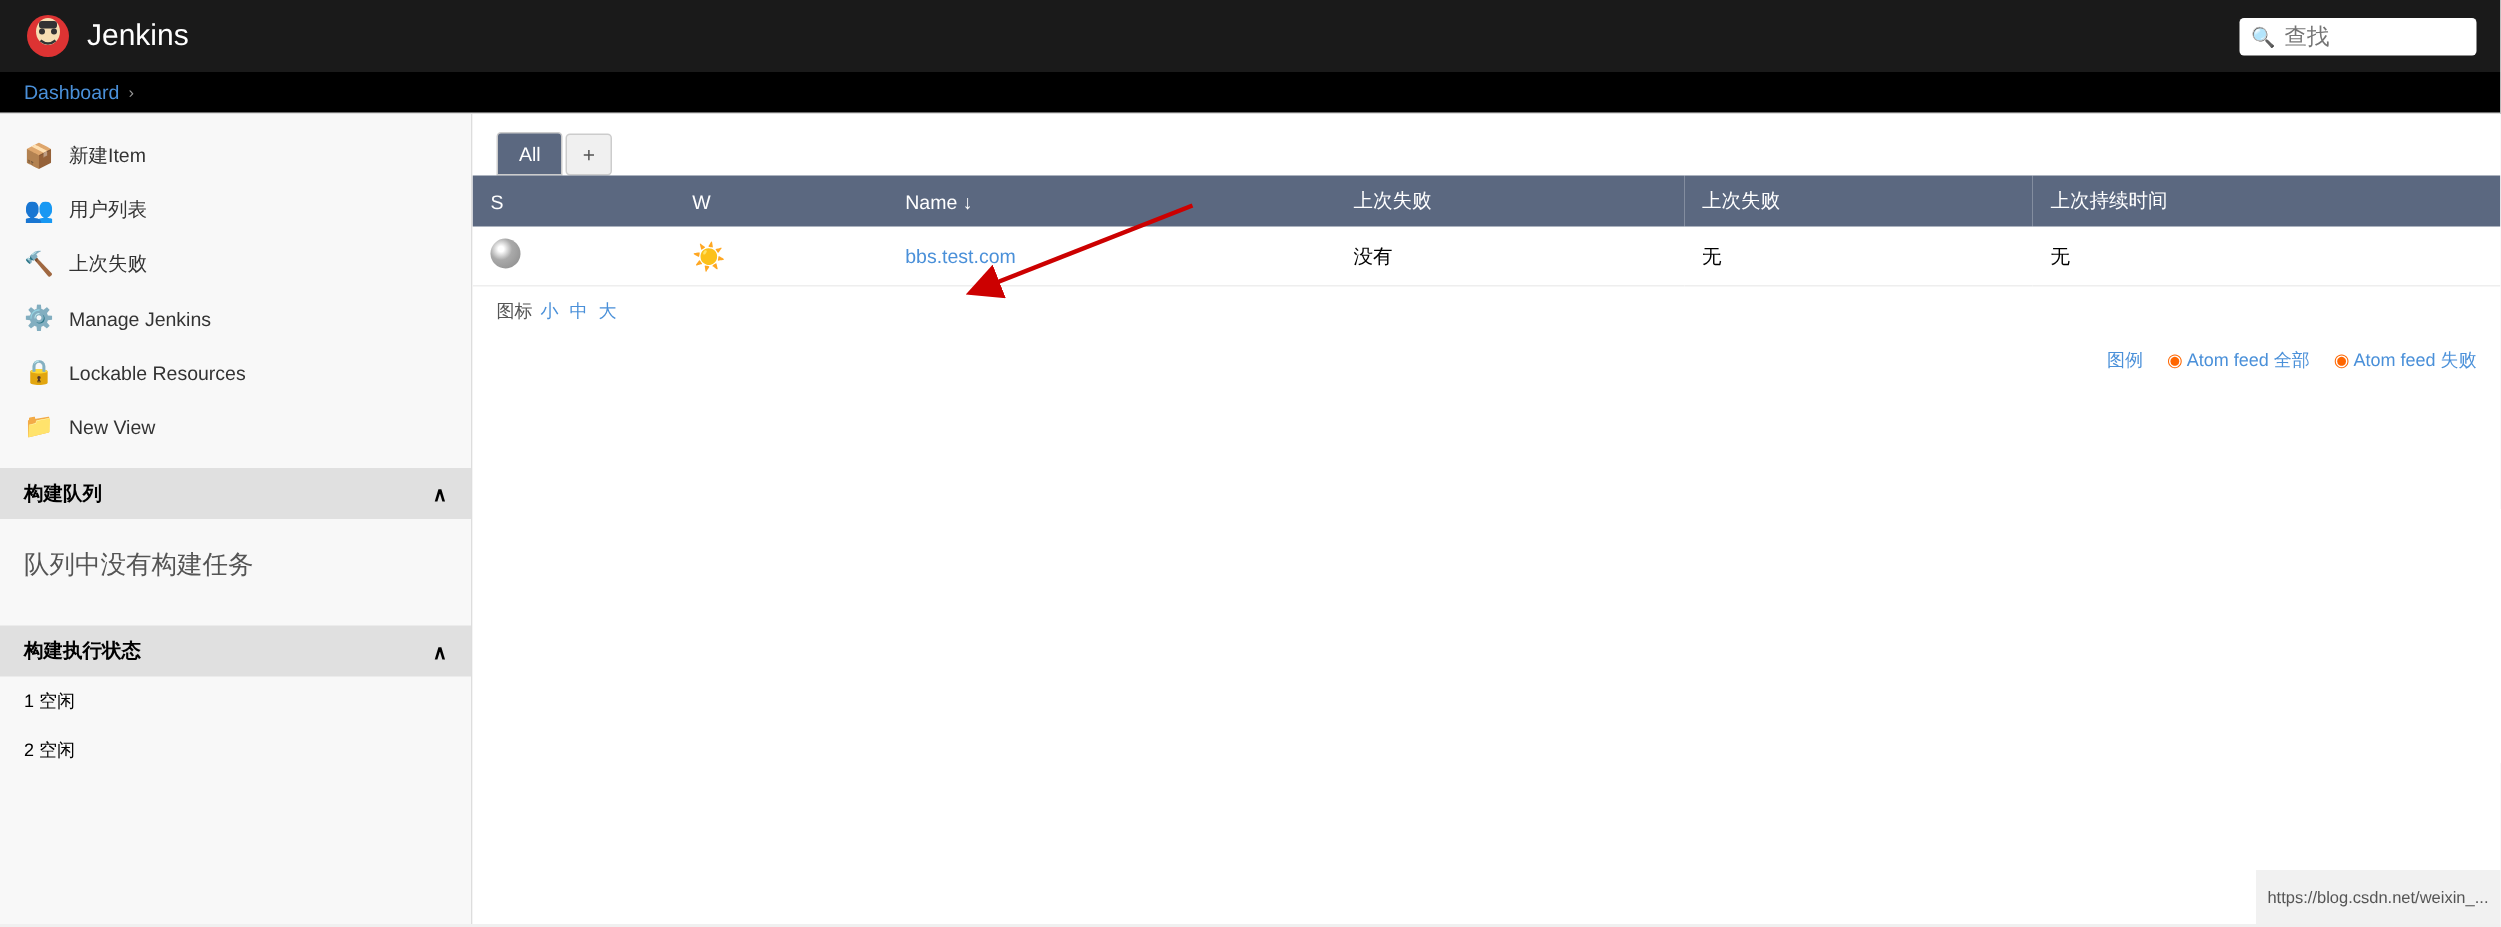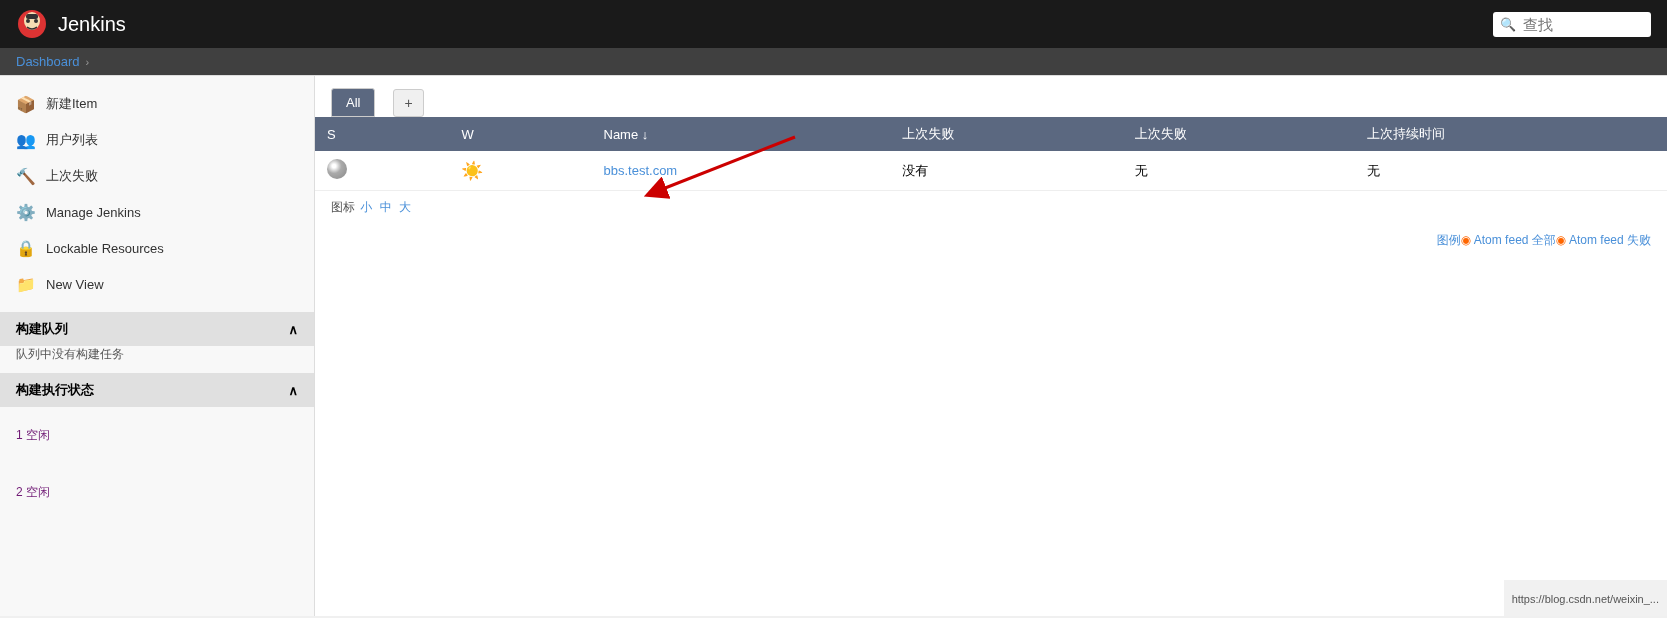--- a/index.html
+++ b/index.html
@@ -34,21 +34,21 @@
     }
     #header-search input {
       border: none;
       outline: none;
       font-size: 15px;
       width: 120px;
     }
 
     
     #breadcrumb {
-      background: #404040;
+      background: #000000;
       border-bottom: 1px solid #ddd;
       padding: 6px 16px;
       display: flex;
       align-items: center;
       gap: 6px;
       font-size: 13px;
     }
     #breadcrumb a {
       color: #4a90d9;
       text-decoration: none;
@@ -94,44 +94,44 @@
       padding: 8px 16px;
       font-weight: bold;
       font-size: 13px;
       display: flex;
       align-items: center;
       justify-content: space-between;
       margin-top: 10px;
       gap: 24px;
     }
     .sidebar-section-content {
-      padding: 0 16px;
+      padding: 19px 16px;
+      font-size: 17px;
+      color: #555;
+    }
+    .build-executor-item {
+      padding: 8px 16px;
       font-size: 12px;
-      color: #555;
-    }
-    .build-executor-item {
-      padding: 20px 16px;
-      font-size: 12px;
-      color: #701a75;
+      color: #000000;
     }
 
     
     #main {
       flex: 1;
       background: #fff;
       padding: 0;
       overflow: auto;
     }
 
     
     #tabs {
       display: flex;
       align-items: center;
       padding: 12px 24px 0 16px;
-      gap: 16px;
+      gap: 0;
     }
     .tab-item {
       padding: 6px 14px;
       border: 1px solid #ccc;
       background: #5b6880;
       color: #fff;
       cursor: pointer;
       font-size: 13px;
       border-radius: 3px 3px 0 0;
     }
@@ -199,21 +199,21 @@
       text-decoration: none;
       margin: 0 2px;
     }
 
     
     #footer-links {
       display: flex;
       justify-content: flex-end;
       align-items: center;
       padding: 8px 16px;
-      gap: 0;
+      gap: 16px;
       font-size: 12px;
     }
     #footer-links a {
       color: #4a90d9;
       text-decoration: none;
     }
 
     
     #url-bar {
       position: fixed;

